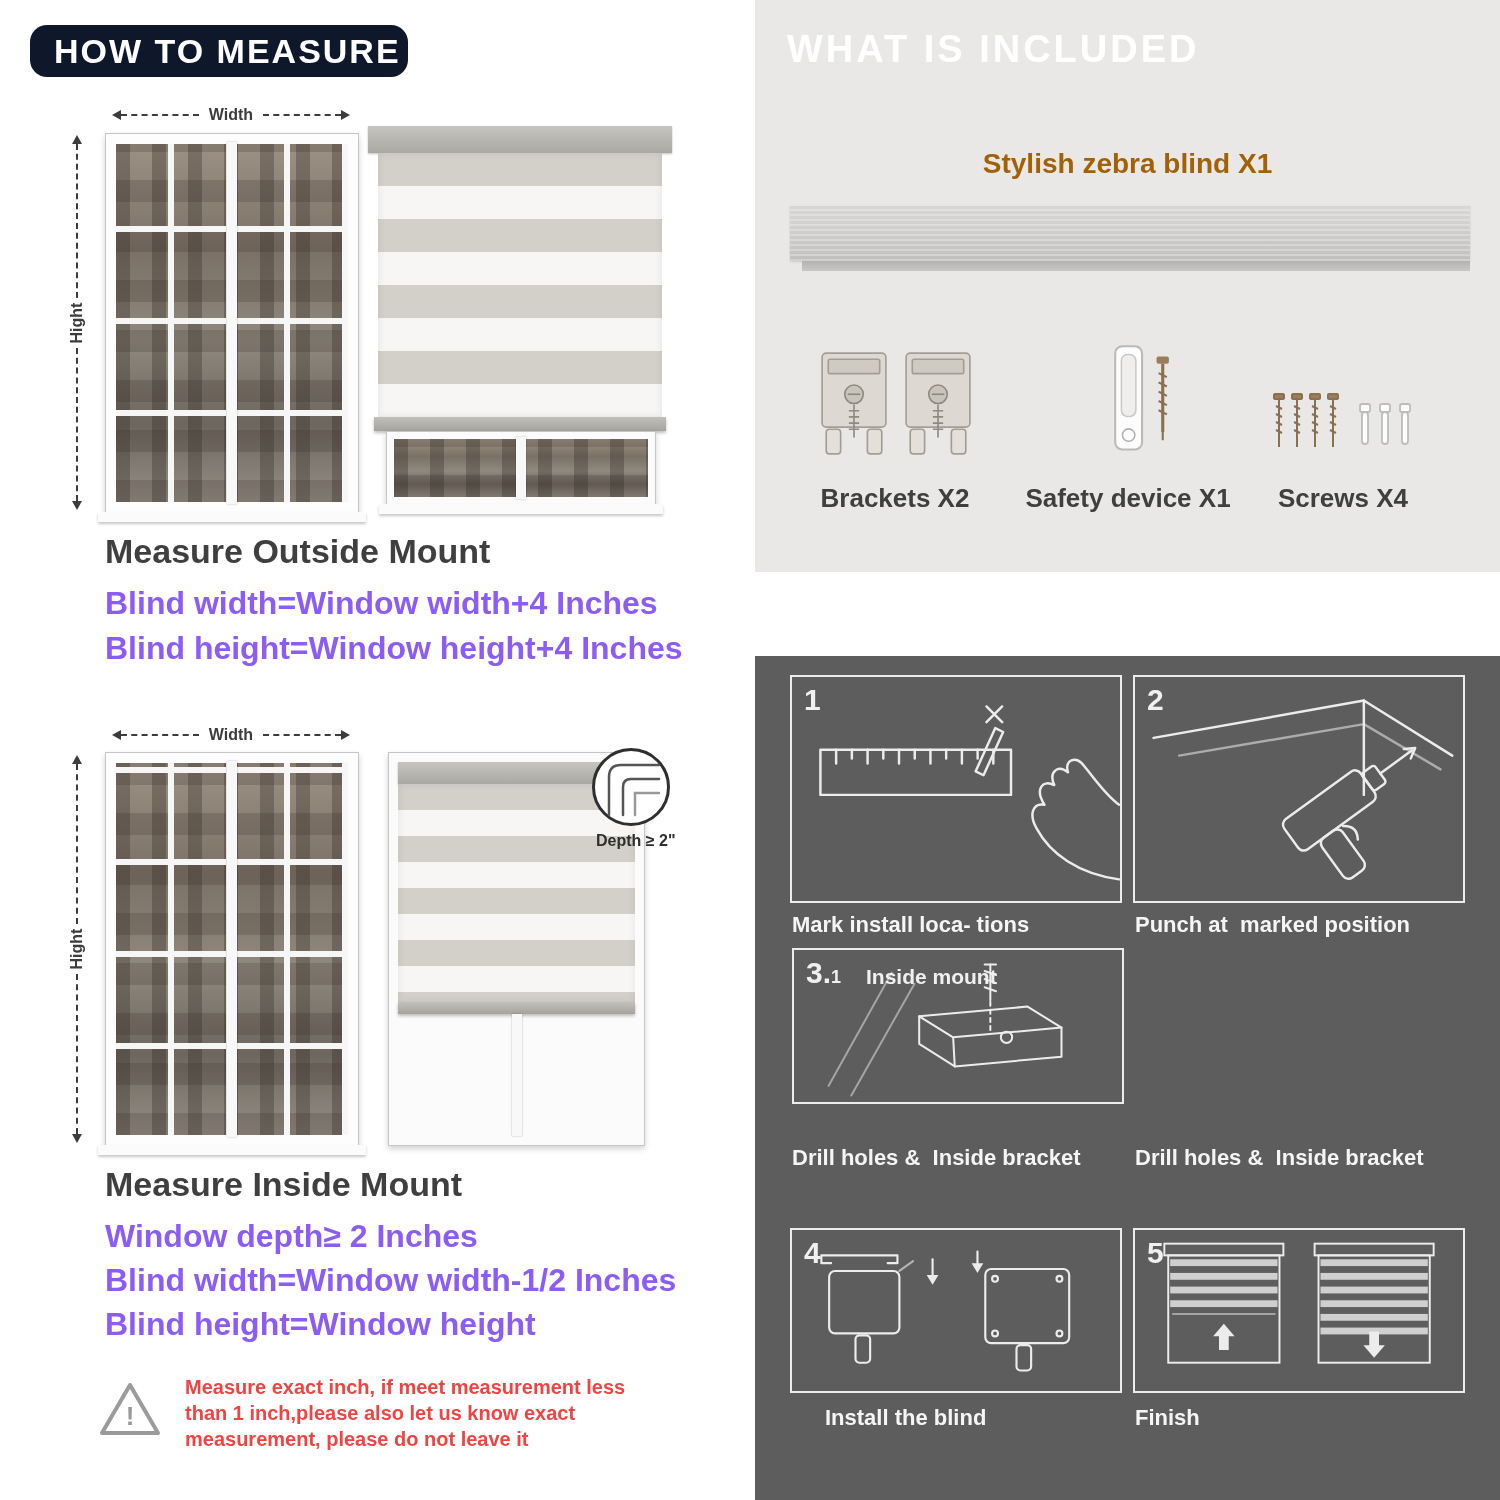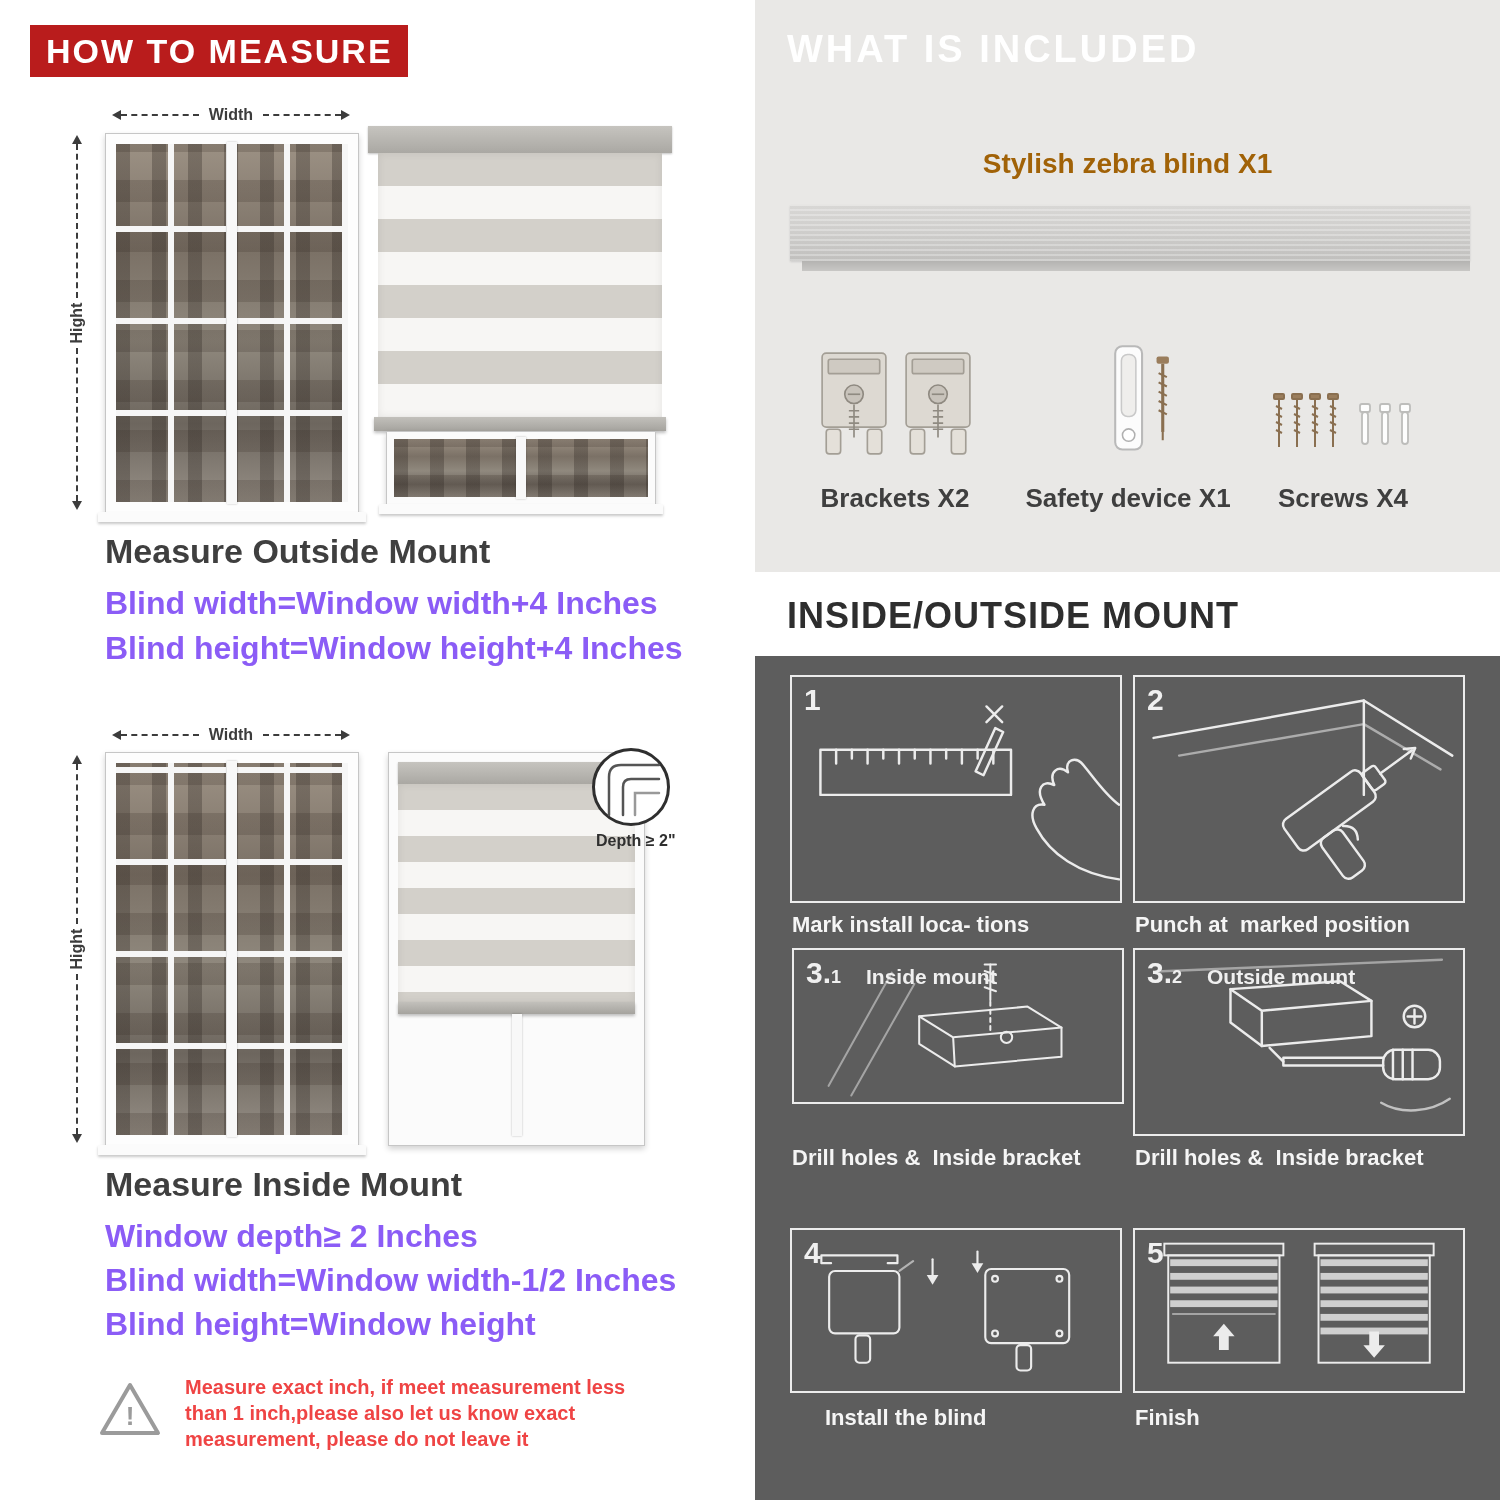--- a/index.html
+++ b/index.html
@@ -1,23 +1,23 @@
 <!DOCTYPE html>
 <html><head>
 <meta charset="utf-8">
 <style>
   html,body{margin:0;padding:0;background:#fff;}
   .canvas{position:relative;width:1500px;height:1500px;background:#ffffff;overflow:hidden;
           font-family:"Liberation Sans","DejaVu Sans",sans-serif;}
   .abs{position:absolute;}
 
   
-  .pill-header{position:absolute;left:30px;top:25px;width:378px;height:52px;background:#b91c1c;
-               border-radius:0;color:#ffffff;font-size:34px;font-weight:bold;letter-spacing:2px;
-               display:flex;align-items:center;padding-left:16px;box-sizing:border-box;}
+  .pill-header{position:absolute;left:30px;top:25px;width:378px;height:52px;background:#0f172a;
+               border-radius:17px;color:#ffffff;font-size:34px;font-weight:bold;letter-spacing:2px;
+               display:flex;align-items:center;padding-left:24px;box-sizing:border-box;}
   .section-title{position:absolute;font-size:34px;font-weight:bold;color:#3f3f3f;}
   .body-line{position:absolute;font-size:32px;font-weight:bold;color:#8b5cf6;}
   .note-line{position:absolute;font-size:20px;font-weight:bold;color:#ef4444;}
 
   
   .hmeasure{position:absolute;display:flex;align-items:center;}
   .hdash{flex:1;height:0;border-top:2px dashed #3c3c3c;}
   .hlabel{margin:0 10px;font-size:16px;font-weight:bold;color:#3c3c3c;}
   .vmeasure{position:absolute;width:22px;display:flex;flex-direction:column;align-items:center;}
   .vdash{flex:1;width:0;border-left:2px dashed #3c3c3c;}
@@ -268,21 +268,20 @@
         </g>
       <g>
           <rect x="132" y="14" width="10" height="8" rx="2"></rect>
           <rect x="134" y="22" width="6" height="32" rx="3"></rect>
         </g>
     </g>
   </svg>
   <div class="item-label" style="left:1268px;width:150px;">Screws X4</div>
 
   <div class="mount-band"></div>
-  <div class="mount-header">INSIDE/OUTSIDE MOUNT</div>
   <div class="mount-panel"></div>
 
   <div class="step-box" style="left:790px;top:675px;width:332px;height:228px;">
     <svg class="lineart" viewBox="0 0 332 228">
       <g stroke="#ececec" stroke-width="2.5" fill="none" stroke-linecap="round" stroke-linejoin="round">
         <path d="M197,30 l16,16 M213,30 l-16,16"></path>
         <path d="M28,74 L222,74 L222,120 L28,120 Z"></path>
         <path d="M44,74 v14 M60,74 v9 M76,74 v14 M92,74 v9 M108,74 v14 M124,74 v9 M140,74 v14 M156,74 v9 M172,74 v14 M188,74 v9 M204,74 v14"></path>
         <path d="M206,52 l8,4 -20,44 -8,-4 Z"></path>
         <path d="M332,206 C290,200 262,180 248,154 C240,140 244,128 256,130 C246,114 254,104 266,110 C260,96 270,89 280,97 C276,84 288,80 296,90 C306,102 318,120 332,130"></path>
@@ -324,38 +323,20 @@
         <path d="M206,18 v44 M199,26 l14,5 M199,36 l14,5 M199,46 l14,5"></path>
         <path d="M199,18 h14"></path>
         <path d="M206,64 V100" stroke-dasharray="5 5"></path>
       </g>
     </svg>
     <div class="step-num"><span>3.</span><span class="step-sub">1</span></div>
     <div class="step-tag">Inside mount</div>
   </div>
   <div class="step-caption" style="left:792px;top:1145px;">Drill holes &amp;  Inside bracket</div>
 
-  <div class="step-box" style="left:1133px;top:948px;width:332px;height:188px;">
-    <svg class="lineart" viewBox="0 0 332 188">
-      <g stroke="#ececec" stroke-width="2.5" fill="none" stroke-linecap="round" stroke-linejoin="round">
-        <path d="M20,22 L312,10" opacity="0.5"></path>
-        <path d="M96,40 L208,32 L240,52 L240,88 L128,98 L96,74 Z"></path>
-        <path d="M96,40 L128,62 L240,52 M128,62 L128,98"></path>
-        <circle cx="284" cy="68" r="11"></circle>
-        <path d="M277,68 h14 M284,61 v14"></path>
-        <path d="M150,114 L136,100"></path>
-        <path d="M150,110 L252,110 M150,118 L252,118 M150,110 L150,118"></path>
-        <rect x="252" y="102" width="58" height="30" rx="12"></rect>
-        <path d="M262,102 v30 M272,102 v30 M282,102 v30"></path>
-        <path d="M250,156 C270,168 300,166 320,152" opacity="0.7"></path>
-      </g>
-    </svg>
-    <div class="step-num"><span>3.</span><span class="step-sub">2</span></div>
-    <div class="step-tag">Outside mount</div>
-  </div>
   <div class="step-caption" style="left:1135px;top:1145px;">Drill holes &amp;  Inside bracket</div>
 
   <div class="step-box" style="left:790px;top:1228px;width:332px;height:165px;">
     <svg class="lineart" viewBox="0 0 332 165">
       <g stroke="#ececec" stroke-width="2.2" fill="none" stroke-linecap="round" stroke-linejoin="round">
         <path d="M28,26 h78 M28,26 v8 h10 M106,26 v8 h-10"></path>
         <rect x="36" y="42" width="72" height="64" rx="6"></rect>
         <path d="M108,42 l14,-10" opacity="0.6"></path>
         <rect x="63" y="108" width="15" height="28" rx="4"></rect>
         <path d="M142,30 v18"></path>

